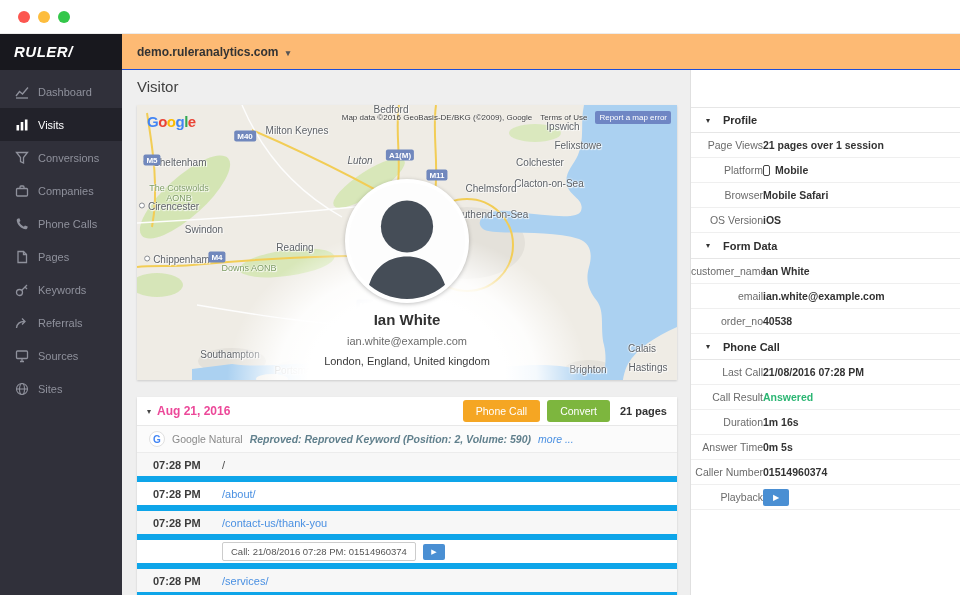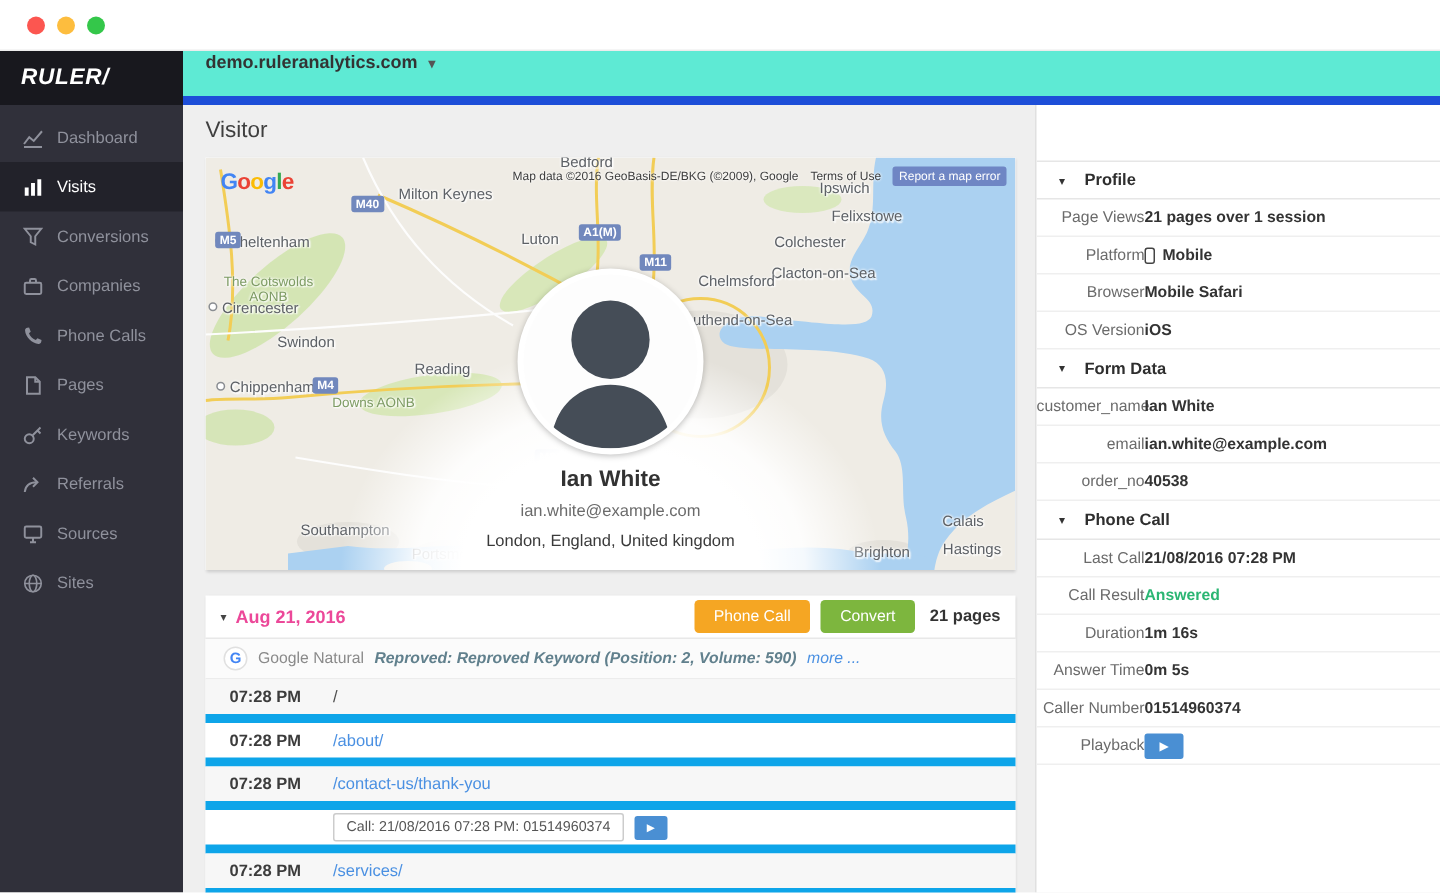--- a/index.html
+++ b/index.html
@@ -21,22 +21,22 @@
     font-size:15px; line-height:36px; padding-left:14px; letter-spacing:.5px; cursor:pointer; }
   .menu { padding-top:5px; }
   .menu-item { height:33px; display:flex; align-items:center; gap:9px; padding-left:15px;
     color:#8f919c; font-size:11px; cursor:pointer; }
   .menu-item.active { background:#22222a; color:#ffffff; }
   .mi-icon { width:14px; height:14px; display:inline-flex; }
   .mi-icon svg { width:14px; height:14px; }
 
   
   .main { flex:1; display:flex; flex-direction:column; min-width:0; }
-  .topbar { height:36px; background:#5eead4; border-bottom:6px solid #1d4ed8;
-    display:flex; padding-left:15px; flex-shrink:0; }
+  .topbar { height:36px; background:#fdba74; border-bottom:1px solid #1d4ed8;
+    display:flex; align-items:center; padding-left:15px; flex-shrink:0; }
   .domain { font-size:12px; font-weight:bold; color:#333; cursor:pointer; }
   .domain .caret { font-size:9px; color:#555; margin-left:4px; }
 
   .content { flex:1; background:#efefef; display:flex; min-height:0; }
   .left-col { width:555px; padding:8px 0 0 15px; flex-shrink:0; }
   .page-title { font-size:15px; font-weight:400; color:#3f3f3f; margin:0 0 10px 0; line-height:17px; }
 
   
   .map-card { width:540px; height:275px; background:#fff; position:relative;
     box-shadow:0 1px 2px rgba(0,0,0,.15); overflow:hidden; }
@@ -265,21 +265,21 @@
                 <path d="M105 0 C122 40 152 82 205 112"></path>
                 <path d="M60 200 C120 210 180 220 250 222"></path>
               </g>
             </svg>
             <div class="map-labels" id="map-labels">
                 <span class="map-label" style="left: 232px; top: 4px; padding-left: 44px;">Bedford</span>
                 <span class="map-label" style="left: 160px; top: 25px;">Milton Keynes</span>
                 <span class="map-label" style="left: 426px; top: 21px;">Ipswich</span>
                 <span class="map-label" style="left: 441px; top: 40px;">Felixstowe</span>
                 <span class="map-label" style="left: 403px; top: 57px;">Colchester</span>
-                <span class="map-label" style="left: 223px; top: 55px;">Luton</span>
+                <span class="map-label" style="left: 223px; top: 55px; font-style: italic;">Luton</span>
                 <span class="map-label" style="left: 412px; top: 78px;">Clacton-on-Sea</span>
                 <span class="map-label" style="left: 354px; top: 83px;">Chelmsford</span>
                 <span class="map-label dotted" style="left: 38px; top: 57px;">Cheltenham</span>
                 <span class="map-label area wrap" style="left: 42px; top: 88px;">The Cotswolds AONB</span>
                 <span class="map-label dotted" style="left: 32px; top: 101px;">Cirencester</span>
                 <span class="map-label" style="left: 67px; top: 124px;">Swindon</span>
                 <span class="map-label" style="left: 352px; top: 109px;">Southend-on-Sea</span>
                 <span class="map-label" style="left: 158px; top: 142px;">Reading</span>
                 <span class="map-label dotted" style="left: 40px; top: 154px;">Chippenham</span>
                 <span class="map-label area" style="left: 112px; top: 163px;">Downs AONB</span>

